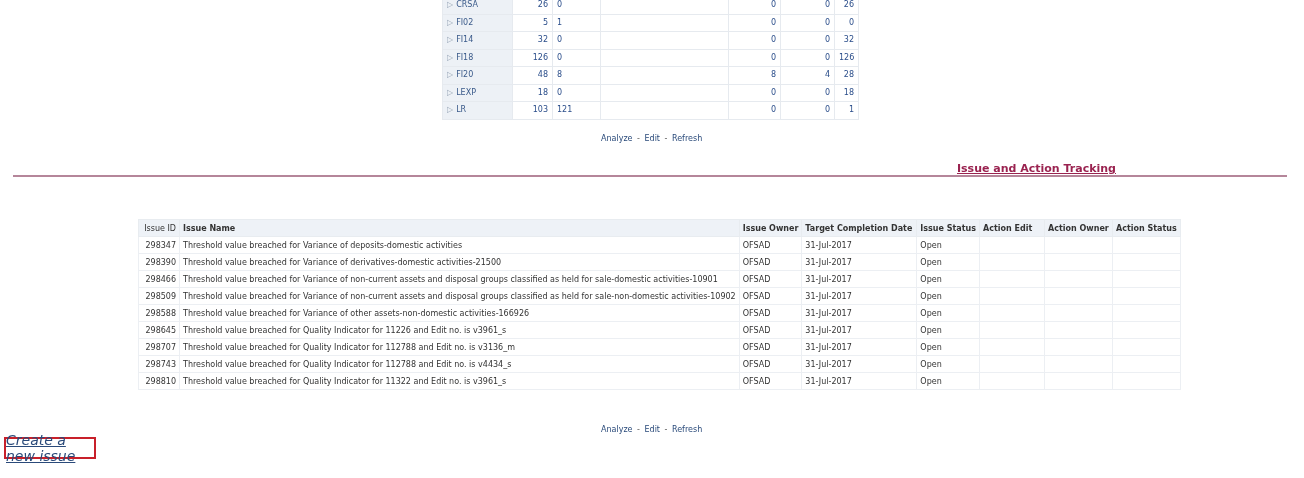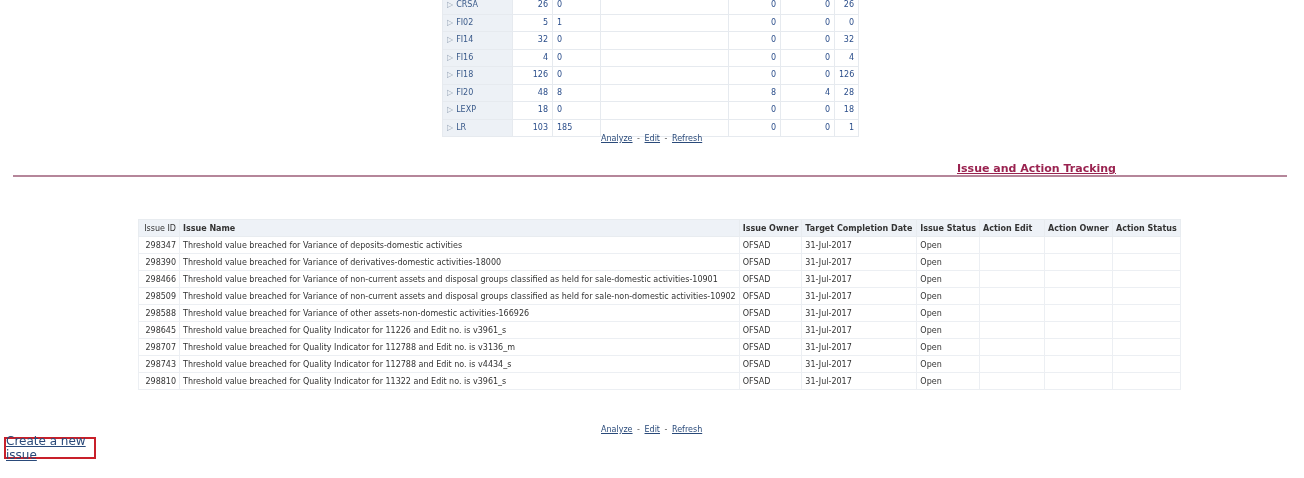--- a/index.html
+++ b/index.html
@@ -19,21 +19,21 @@
       font-size: 8px; white-space: nowrap; line-height: 16px;
     }
     .pivot td.rowhead { background: #edf1f6; color: #3a5a8a; text-align: left; }
     .pivot td.num { text-align: right; color: #2a4d8a; }
     .pivot td.num.left { text-align: left; }
     .chev { color: #9aa8b8; font-size: 8px; margin-right: 3px; display: inline-block; }
     .links {
       position: absolute; font-size: 8px; color: #555;
       white-space: nowrap;
     }
-    .links a { color: #2a4a7a; text-decoration: underline; cursor: pointer; }
+    .links a { color: #2a4a7a; cursor: pointer; }
     .links span.sep { margin: 0 2px; color: #555; }
 
     
     .section-title {
       position: absolute; left: 0; width: 1116px; top: 162px;
       text-align: right; font-weight: bold; font-size: 11px;
       color: #9a2350;
       text-decoration: underline;
     }
     .section-rule {
@@ -57,21 +57,21 @@
     }
     .issues th.id, .issues td.id { font-weight: normal; text-align: right; }
     .issues th.id { font-weight: normal; }
 
     
     .create-box {
       position: absolute; left: 4px; top: 437px; width: 92px; height: 22px;
       border: 2px solid #c8202a; box-sizing: border-box;
       display: flex; align-items: center; justify-content: center;
     }
-    .create-box a { color: #2a4a7a; text-decoration: underline; font-size: 12px; cursor: pointer; }
+    .create-box a { color: #2a4a7a; text-decoration: underline; font-size: 14px; cursor: pointer; font-style: italic; }
   </style>
 </head>
 <body>
 
 <table class="pivot">
   <colgroup>
     <col style="width:70px">
       <col style="width:40px">
       <col style="width:48px">
     <col style="width:128px">
@@ -101,29 +101,20 @@
       <tr>
         <td class="rowhead"><span class="chev">▷</span><span>FI14</span></td>
         <td class="num">32</td>
         <td class="num left">0</td>
         <td class="num"></td>
         <td class="num">0</td>
         <td class="num">0</td>
         <td class="num">32</td>
       </tr>
       <tr>
-        <td class="rowhead"><span class="chev">▷</span><span>FI16</span></td>
-        <td class="num">4</td>
-        <td class="num left">0</td>
-        <td class="num"></td>
-        <td class="num">0</td>
-        <td class="num">0</td>
-        <td class="num">4</td>
-      </tr>
-      <tr>
         <td class="rowhead"><span class="chev">▷</span><span>FI18</span></td>
         <td class="num">126</td>
         <td class="num left">0</td>
         <td class="num"></td>
         <td class="num">0</td>
         <td class="num">0</td>
         <td class="num">126</td>
       </tr>
       <tr>
         <td class="rowhead"><span class="chev">▷</span><span>FI20</span></td>
@@ -139,21 +130,21 @@
         <td class="num">18</td>
         <td class="num left">0</td>
         <td class="num"></td>
         <td class="num">0</td>
         <td class="num">0</td>
         <td class="num">18</td>
       </tr>
       <tr>
         <td class="rowhead"><span class="chev">▷</span><span>LR</span></td>
         <td class="num">103</td>
-        <td class="num left">185</td>
+        <td class="num left">121</td>
         <td class="num"></td>
         <td class="num">0</td>
         <td class="num">0</td>
         <td class="num">1</td>
       </tr>
     </tbody>
 </table>
 <div class="links" style="left:601px; top:134px;">
   <a>Analyze</a>
   <span class="sep">-</span>
@@ -184,21 +175,21 @@
         <td>Threshold value breached for Variance of deposits-domestic activities</td>
         <td>OFSAD</td>
         <td>31-Jul-2017</td>
         <td>Open</td>
         <td></td>
         <td></td>
         <td></td>
       </tr>
       <tr>
         <td class="id">298390</td>
-        <td>Threshold value breached for Variance of derivatives-domestic activities-18000</td>
+        <td>Threshold value breached for Variance of derivatives-domestic activities-21500</td>
         <td>OFSAD</td>
         <td>31-Jul-2017</td>
         <td>Open</td>
         <td></td>
         <td></td>
         <td></td>
       </tr>
       <tr>
         <td class="id">298466</td>
         <td>Threshold value breached for Variance of non-current assets and disposal groups classified as held for sale-domestic activities-10901</td>

